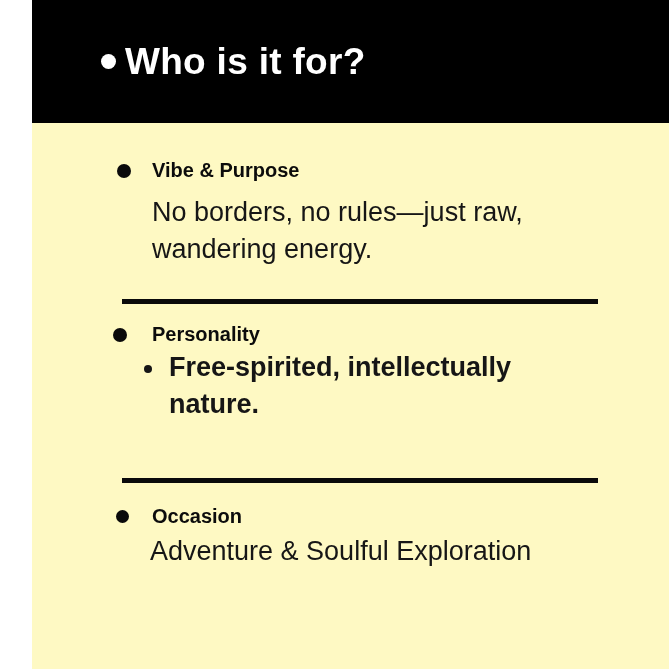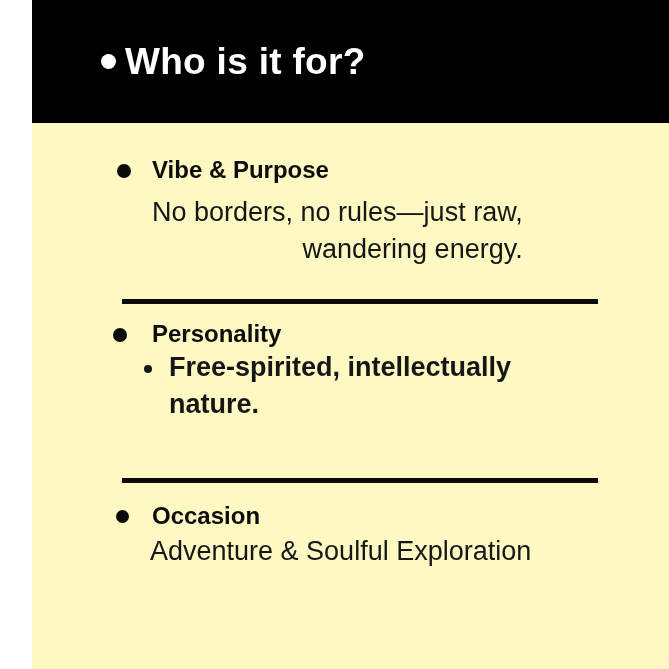--- a/index.html
+++ b/index.html
@@ -66,40 +66,40 @@
     height: 8px;
     border-radius: 50%;
     background: var(--body-text, #161616);
   }
 
   
   .heading {
     position: absolute;
     left: 120px;
     margin: 0;
-    font-size: 24px;
+    font-size: 20px;
     font-weight: 700;
     line-height: 34px;
     color: #0c0c0c;
     white-space: nowrap;
   }
   .h-vibe      { top: 153px; }
   .h-person    { top: 317px; }
   .h-occasion  { top: 499px; }
 
   
   .body {
     position: absolute;
     font-size: 27px;
     font-weight: 400;
     line-height: 37px;
     color: var(--body-text, #161616);
   }
   .body .line { white-space: nowrap; }
-  .body-vibe     { left: 120px; top: 194px; text-align: right; }
+  .body-vibe     { left: 120px; top: 194px; }
   .body-person   { left: 137px; top: 349px; font-weight: bold; }
   .body-occasion { left: 118px; top: 534px; line-height: 34px; }
 
   
   .divider {
     position: absolute;
     left: 90px;
     width: 476px;
     height: 5px;
     background: var(--divider, #0a0a0a);

